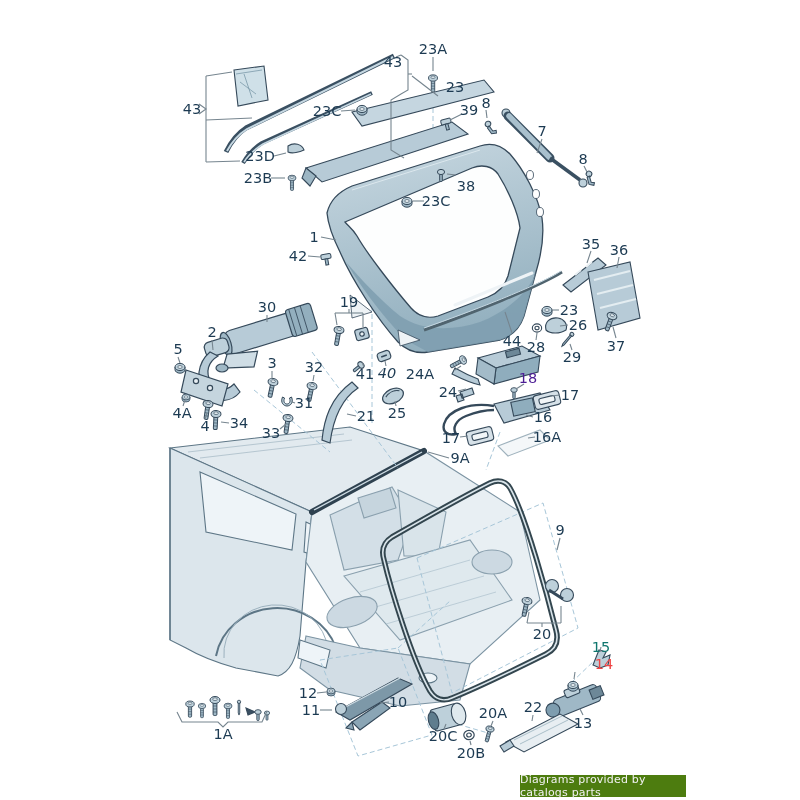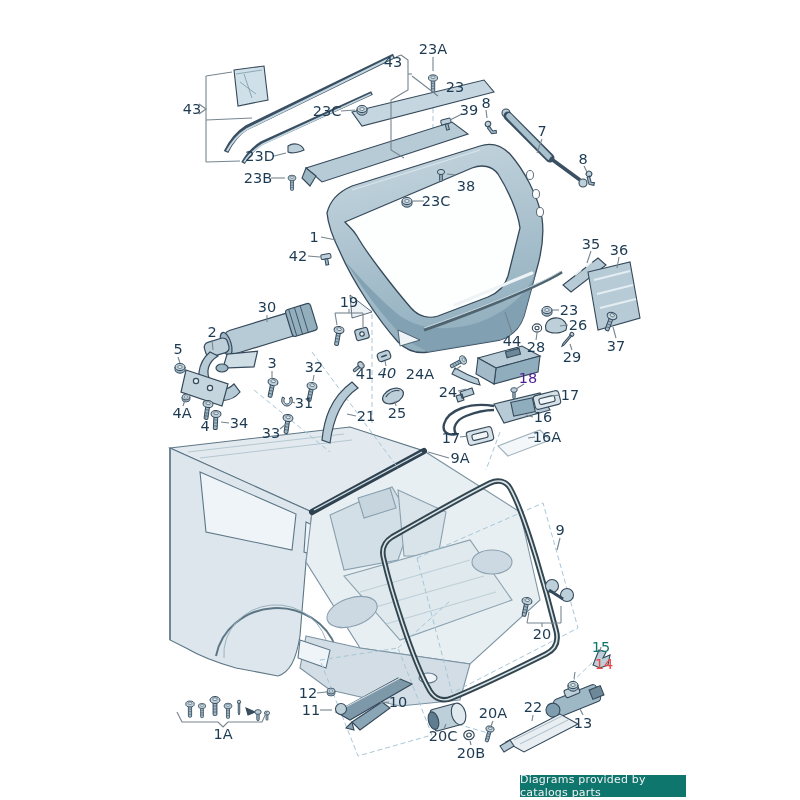--- a/index.html
+++ b/index.html
@@ -2,21 +2,21 @@
 <html><head>
 <meta charset="utf-8">
 <style>
   html,body{margin:0;padding:0;background:#fff;}
   .stage{position:relative;width:800px;height:800px;background:#ffffff;overflow:hidden;
          font-family:"DejaVu Sans","Liberation Sans",sans-serif;}
   .layer{position:absolute;left:0;top:0;width:800px;height:800px;}
   #labels{position:absolute;left:0;top:0;width:800px;height:800px;pointer-events:none;}
   .callout{position:absolute;transform:translate(-50%,-50%);font-size:14.5px;color:#1c3a52;
            white-space:nowrap;line-height:1;}
-  .badge{position:absolute;left:520px;top:775px;width:166px;height:22px;background:#0f766e;
+  .badge{position:absolute;left:520px;top:775px;width:166px;height:22px;background:#4d7c0f;
          color:#f2f2f2;font-size:11px;display:flex;align-items:center;justify-content:center;
          letter-spacing:.2px;}
 </style>
 </head>
 <body>
 
 <div class="stage">
 
 <svg class="layer" viewBox="0 0 800 800">
 <defs>

